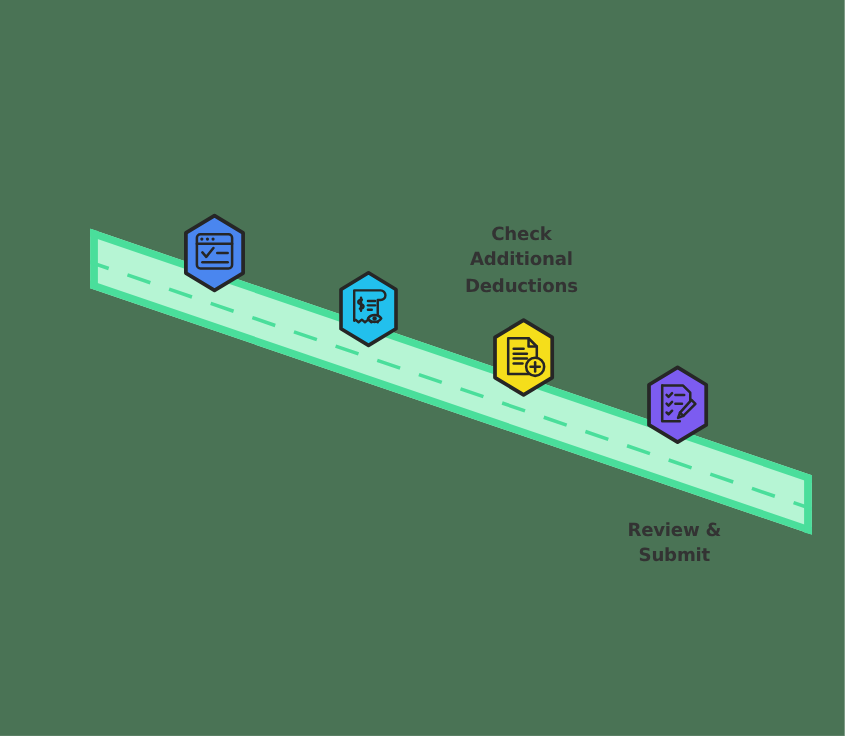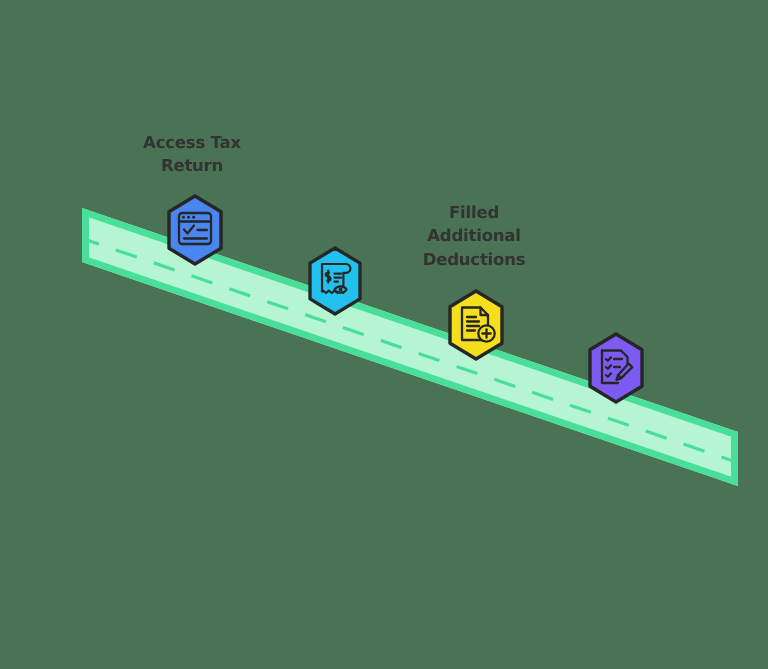--- a/index.html
+++ b/index.html
@@ -88,22 +88,20 @@
           <line x1="20" y1="45.5" x2="43" y2="45.5"></line>
         </g>
         <g fill="#262626">
           <circle cx="19.5" cy="24.3" r="1.45"></circle>
           <circle cx="24.6" cy="24.3" r="1.45"></circle>
           <circle cx="29.7" cy="24.3" r="1.45"></circle>
         </g>
       </svg>
     </div>
   </div>
-  <div class="step-label" style="left:192px; top:131px;">Access Tax
-Return</div>
 
   <div class="step-node" style="left:335px; top:283px;">
     <div class="hex-wrap">
       <svg width="60" height="72" viewBox="0 0 60 72">
         <polygon points="30,3 55,18.2 55,53.8 30,69 5,53.8 5,18.2" fill="#22c0ed" stroke="#262626" stroke-width="3.3" stroke-linejoin="round"></polygon>
         <g stroke="#262626" fill="none" stroke-width="2.2" stroke-linecap="round" stroke-linejoin="round">
           <path d="M17 19 H41 a4.4 4.4 0 0 1 4.4 4.4 a4.4 4.4 0 0 1 -4.4 4.4 H38.4
                    V48 L35.5 45.6 L32.6 48 L29.7 45.6 L26.8 48 L23.9 45.6 L21 48 L18.1 45.6 L17 46.6 Z"></path>
           <path d="M24 27.5 c-2.4 0 -3.3 1 -3.3 2.1 c0 1.2 1 1.7 2.3 1.9 c1.4 .25 2.5 .7 2.5 2 c0 1.2 -1 2.1 -3.3 2.1"></path>
           <line x1="23.2" y1="25.6" x2="23.2" y2="37.6"></line>
@@ -132,21 +130,21 @@
           <line x1="22" y1="42.5" x2="30" y2="42.5"></line>
         </g>
         <g stroke="#262626" stroke-width="2.3" stroke-linecap="round" stroke-linejoin="round">
           <circle cx="41.5" cy="45.5" r="8.2" fill="#f5de1b"></circle>
           <line x1="41.5" y1="41.3" x2="41.5" y2="49.7"></line>
           <line x1="37.3" y1="45.5" x2="45.7" y2="45.5"></line>
         </g>
       </svg>
     </div>
   </div>
-  <div class="step-label" style="left:474px; top:201px;">Filled
+  <div class="step-label" style="left:474px; top:201px;">Check
 Additional
 Deductions</div>
 
   <div class="step-node" style="left:616px; top:370px;">
     <div class="hex-wrap">
       <svg width="62" height="74" viewBox="0 0 62 74">
         <polygon points="31,3 57,18.75 57,55.25 31,71 5,55.25 5,18.75" fill="#7c5cf0" stroke="#262626" stroke-width="3.4" stroke-linejoin="round"></polygon>
         <g stroke="#262626" fill="none" stroke-width="2.3" stroke-linecap="round" stroke-linejoin="round">
           <path d="M17 19.5 H36 L42.5 26 V36"></path>
           <path d="M17 19.5 V52 H33"></path>
@@ -156,14 +154,16 @@
           <line x1="29" y1="36" x2="35" y2="36"></line>
           <path d="M21 44 L22.8 45.8 L26 42.4"></path>
         </g>
         <g stroke="#262626" fill="#7c5cf0" stroke-width="2.3" stroke-linecap="round" stroke-linejoin="round">
           <path d="M43.6 32.5 L47.2 36.1 L36.2 47.1 L31.4 48.9 L33.2 44.1 Z"></path>
           <line x1="33.2" y1="44.1" x2="36.2" y2="47.1"></line>
         </g>
       </svg>
     </div>
   </div>
+  <div class="step-label" style="left:613px; top:470px;">Review &amp;
+Submit</div>
 
 </div>
 
 </body></html>

